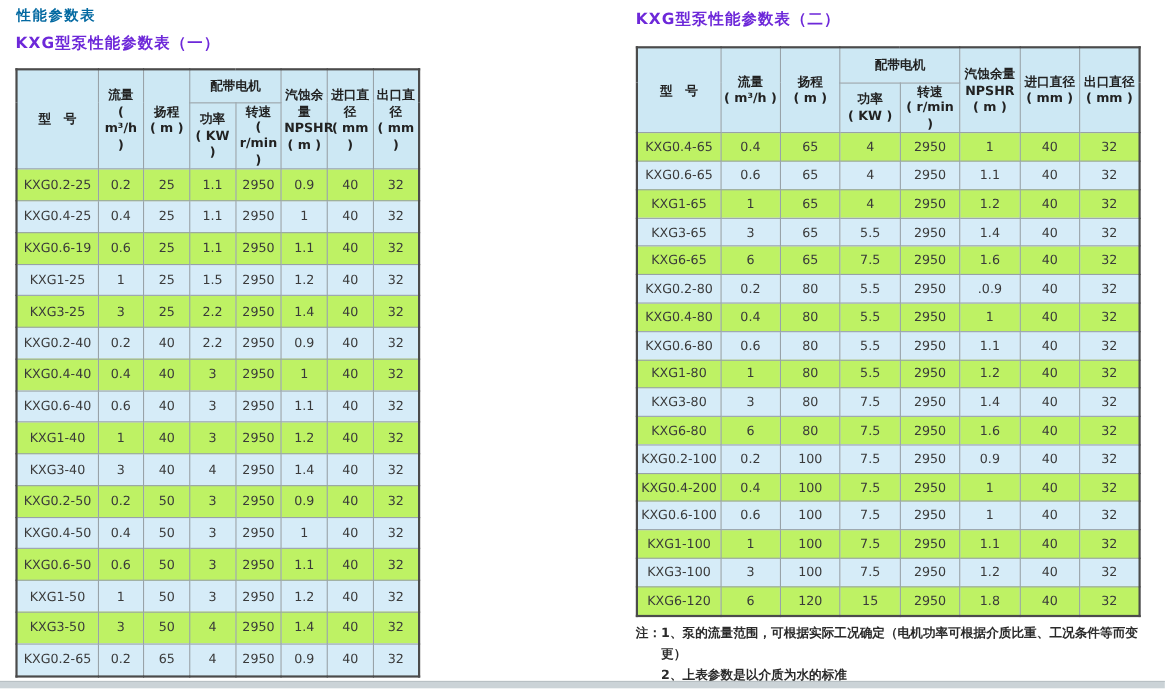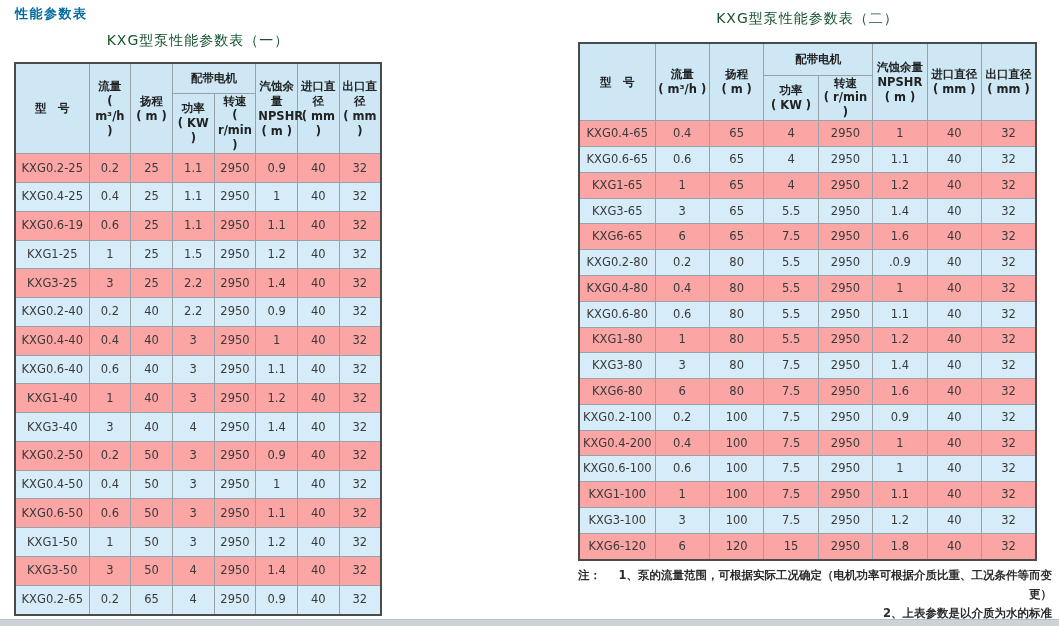--- a/index.html
+++ b/index.html
@@ -9,21 +9,21 @@
   .page-heading {
     position: absolute; left: 15px; top: 5px;
     font-size: 13px; font-weight: bold; color: #0369a1; letter-spacing: 1.5px;
   }
 
   .table-block { position: absolute; }
   #table-block-1 { left: 14px;  top: 30px; width: 368px; }
   #table-block-2 { left: 578px; top: 8px;  width: 459px; }
 
   .table-title {
-    text-align: center; font-size: 14px; font-weight: normal; color: #14532d;
+    font-size: 14px; font-weight: bold; color: #6d28d9;
     letter-spacing: 1px; line-height: 21px;
   }
   #table-block-1 .table-title { margin-bottom: 11px; }
   #table-block-2 .table-title { margin-bottom: 13px; }
 
   table.param-table {
     width: 100%; border-collapse: collapse; table-layout: fixed;
     border: 2px solid #4b4b4b;
   }
   #table-block-1 table.param-table { height: 554px; }
@@ -37,31 +37,31 @@
     padding: 0 2px;
   }
   .param-table thead th {
     background: #cde8f4; font-weight: bold; color: #222;
   }
   #table-block-1 thead tr:nth-child(1) th { height: 30px; }
   #table-block-1 thead tr:nth-child(2) th { height: 32px; }
   #table-block-2 thead tr:nth-child(1) th { height: 32px; }
   #table-block-2 thead tr:nth-child(2) th { height: 33px; }
 
-  .param-table tbody tr { background: #fca5a5; }
+  .param-table tbody tr { background: #bef264; }
   .param-table tbody tr:nth-child(even) { background: #d6ecf8; }
 
   .notes {
     position: absolute; left: 578px; top: 566px; width: 474px;
     display: flex; align-items: flex-start;
     font-size: 11.5px; font-weight: bold; color: #2b2b2b; line-height: 19px;
   }
   .notes-prefix { flex: 0 0 auto; }
   .notes-items { flex: 1 1 auto; }
-  .notes-items > div { margin-bottom: 0; text-align: right; }
+  .notes-items > div { margin-bottom: 0; }
 
   .page-bottom-strip {
     position: absolute; left: 0; bottom: 0; width: 1059px; height: 7px;
     background: #cbd3d7; border-top: 1px solid #b8c0c4;
   }
 </style>
 </head>
 <body>
 
 <div class="page-heading">性能参数表</div>

